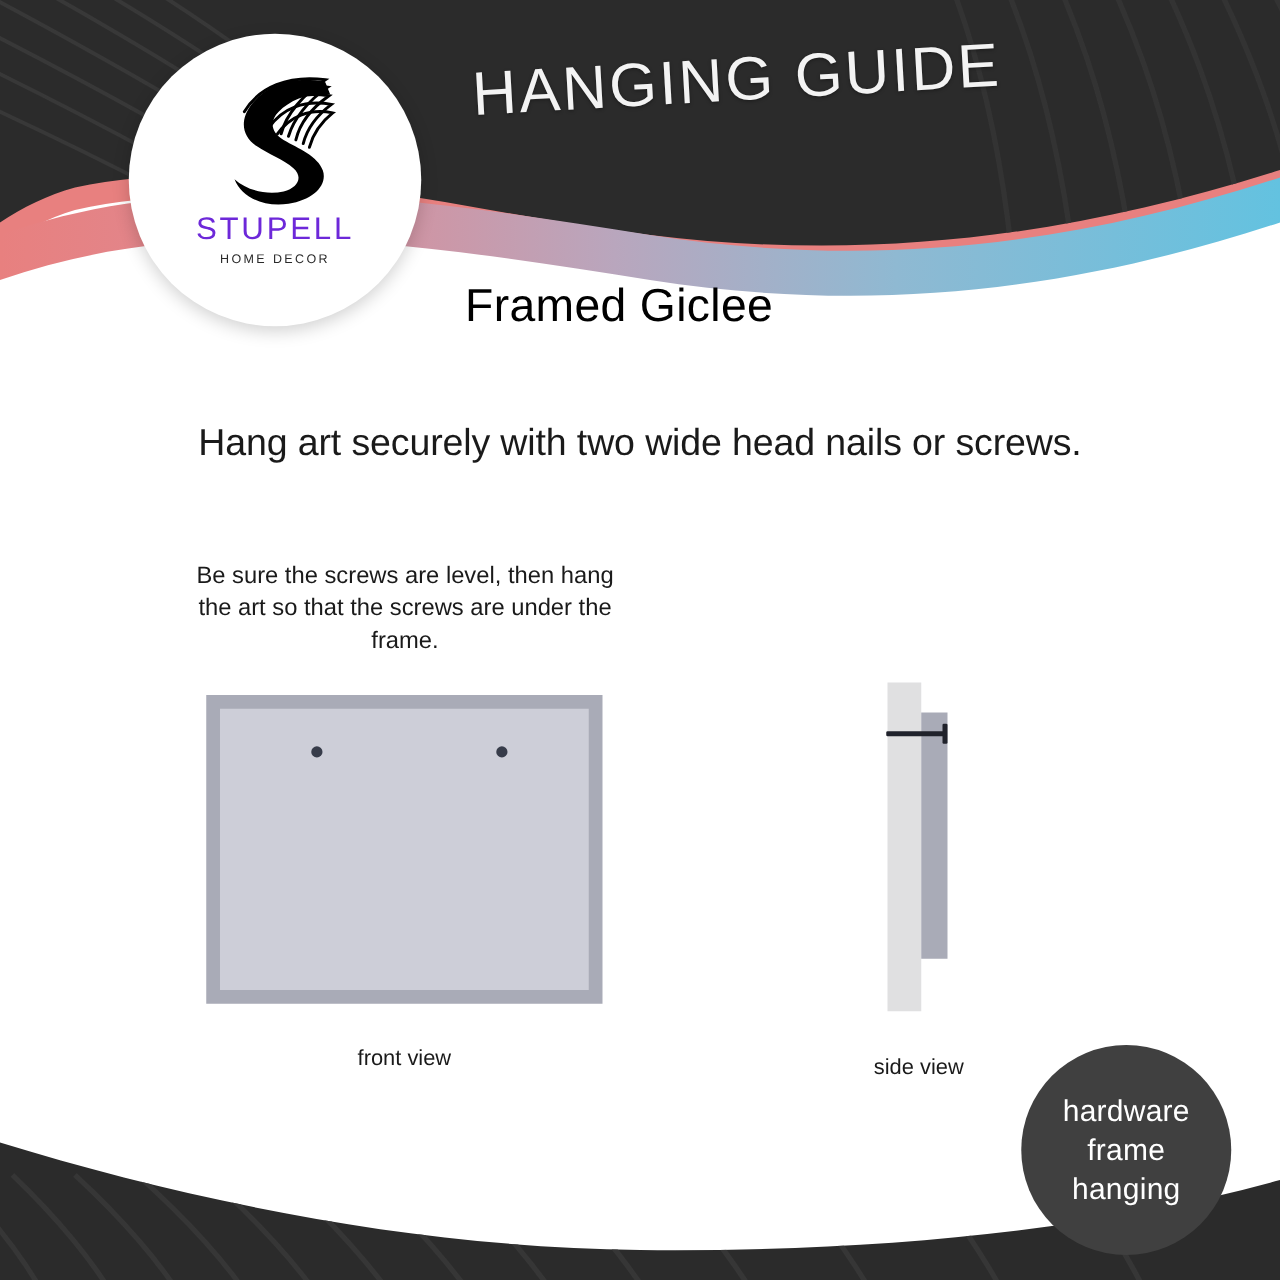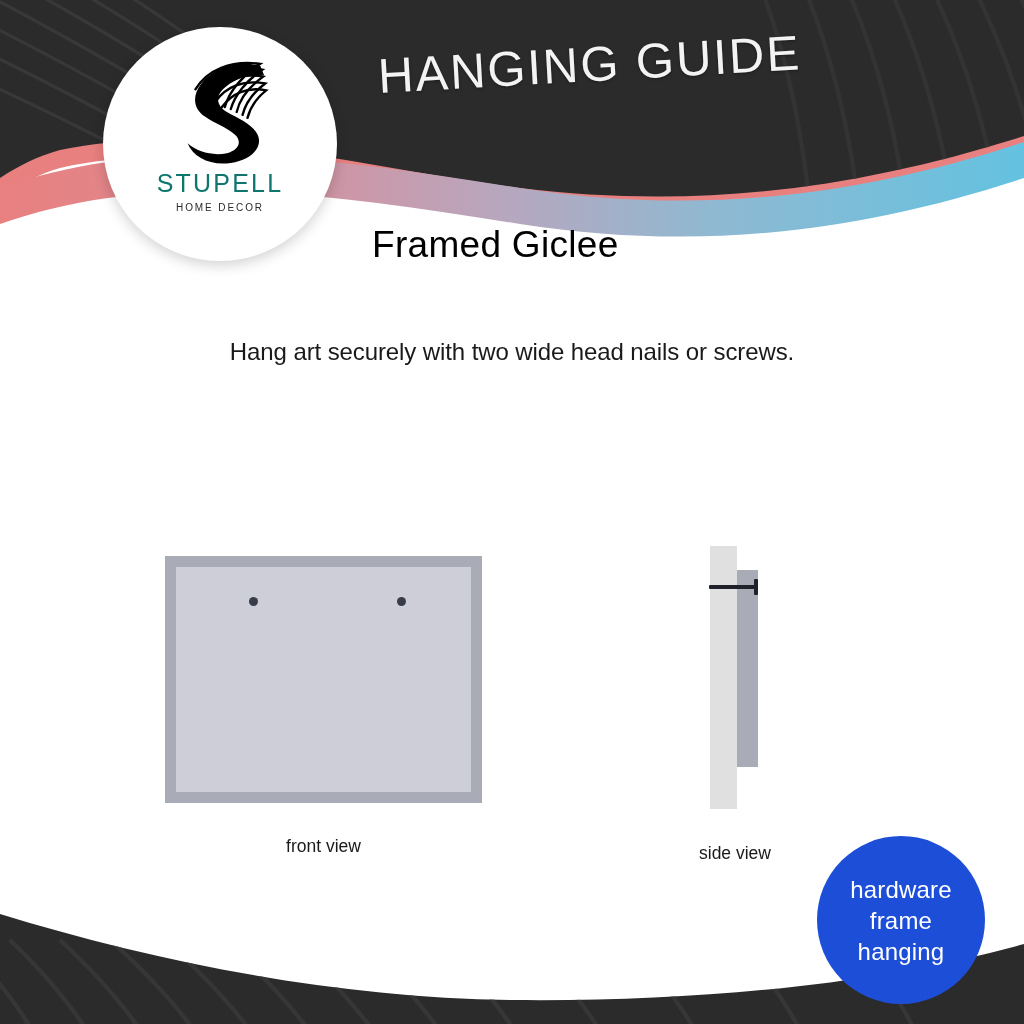--- a/index.html
+++ b/index.html
@@ -43,21 +43,21 @@
     z-index: 6;
   }
   #logo-mark {
     margin-top: 22px;
     width: 108px;
     height: 120px;
   }
   #logo-wordmark {
     font-size: 25px;
     letter-spacing: 2.2px;
-    color: #0f766e;
+    color: #6d28d9;
     font-weight: 400;
     line-height: 1;
     margin-top: 2px;
   }
   #logo-subwordmark {
     font-size: 10px;
     letter-spacing: 1.9px;
     color: #2a2a2a;
     font-weight: 400;
     line-height: 1;
@@ -93,21 +93,21 @@
     z-index: 5;
   }
 
   
   #main-instruction {
     position: absolute;
     left: 0;
     top: 338px;
     width: 1024px;
     text-align: center;
-    font-size: 24px;
+    font-size: 30px;
     color: #1a1a1a;
     font-weight: 500;
     letter-spacing: -0.1px;
     z-index: 5;
   }
 
   
   .view-caption {
     position: absolute;
     text-align: center;
@@ -213,21 +213,21 @@
   #side-view-label  { left: 655px; top: 843px; width: 160px; }
 
   
   #hardware-badge {
     position: absolute;
     left: 817px;
     top: 836px;
     width: 168px;
     height: 168px;
     border-radius: 50%;
-    background: #1d4ed8;
+    background: #404040;
     display: flex;
     flex-direction: column;
     align-items: center;
     justify-content: center;
     z-index: 7;
   }
   .badge-line {
     color: #ffffff;
     font-size: 24px;
     line-height: 31px;
@@ -355,20 +355,21 @@
     <div id="logo-wordmark">STUPELL</div>
     <div id="logo-subwordmark">HOME DECOR</div>
   </div>
 
   <div id="header-title">HANGING GUIDE</div>
 
   <div id="product-type">Framed Giclee</div>
 
   <div id="main-instruction">Hang art securely with two wide head nails or screws.</div>
 
+  <div id="front-caption" class="view-caption">Be sure the screws are level, then hang the art so that the screws are under the frame.</div>
 
 
   <div id="front-view-diagram">
     <div id="front-view-mat">
       <div id="front-screw-left" class="front-screw"></div>
       <div id="front-screw-right" class="front-screw"></div>
     </div>
   </div>
 
   <div id="side-view-diagram">

